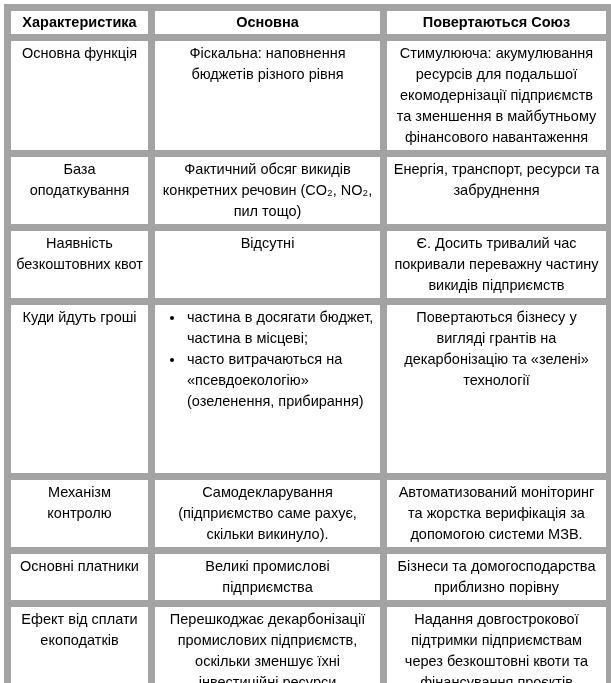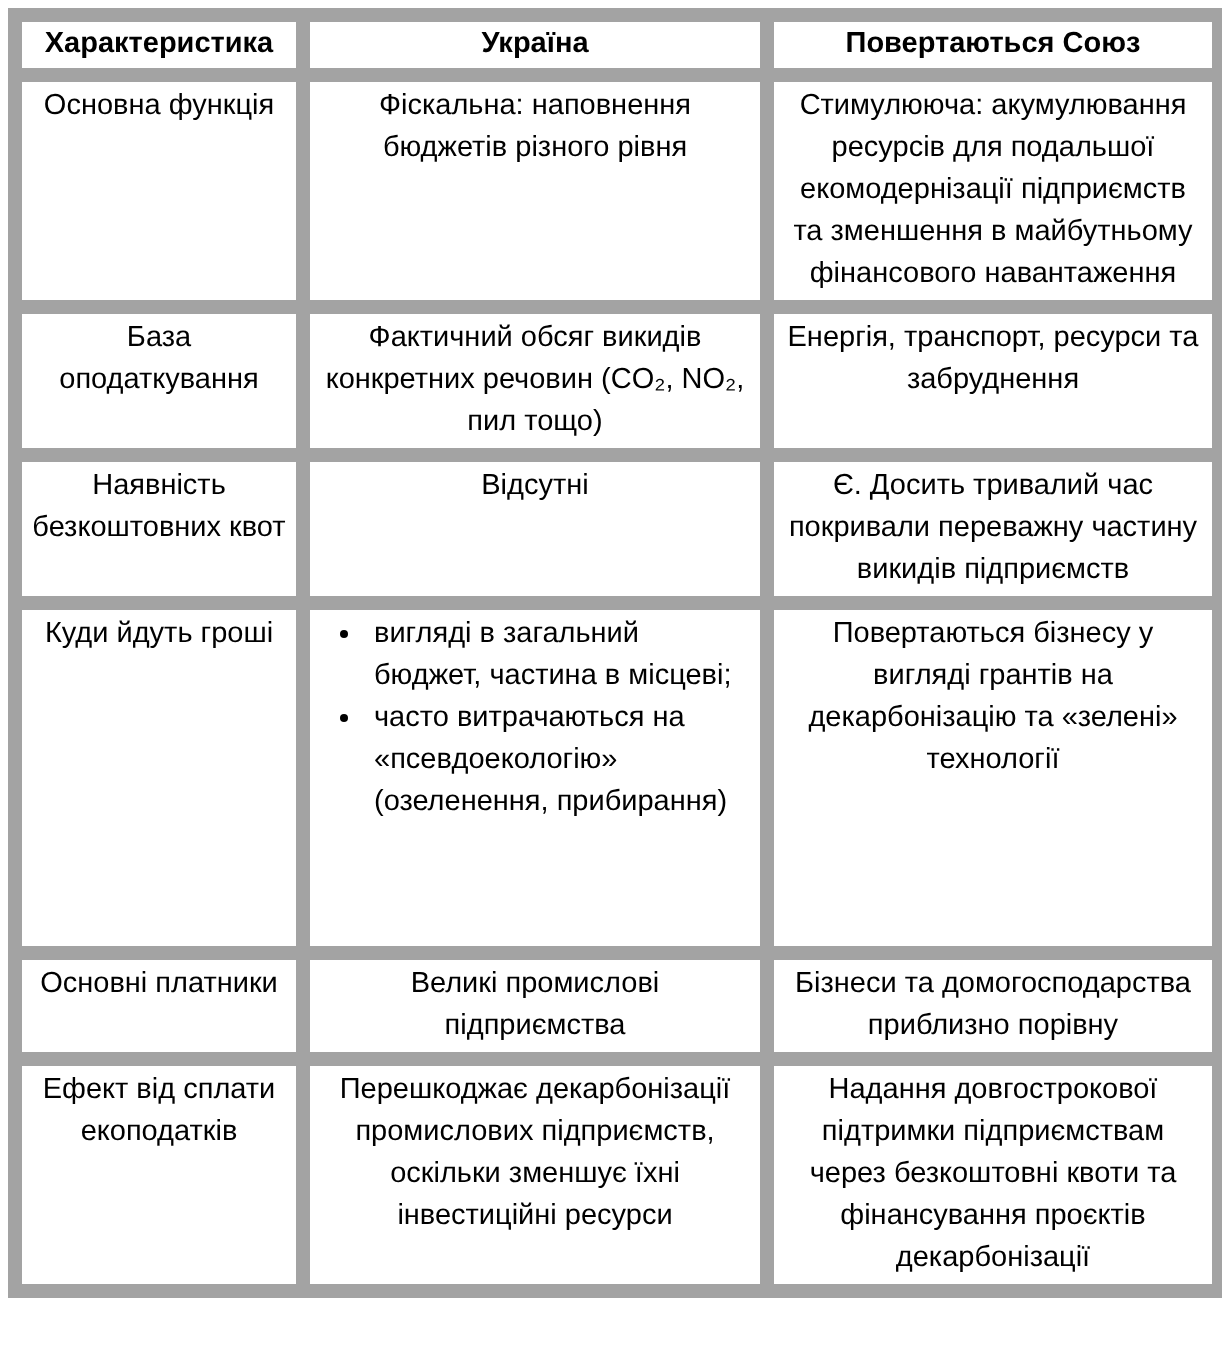--- a/index.html
+++ b/index.html
@@ -65,21 +65,21 @@
 <div class="page">
   <table class="cmp">
     <colgroup>
       <col class="c1">
       <col class="c2">
       <col class="c3">
     </colgroup>
     <thead>
       <tr class="hrow">
         <th>Характеристика</th>
-        <th>Україна</th>
+        <th>Основна</th>
         <th>Повертаються Союз</th>
       </tr>
     </thead>
     <tbody>
       <tr class="r1">
         <td>Основна функція</td>
         <td>Фіскальна: наповнення бюджетів різного рівня</td>
         <td>Стимулююча: акумулювання ресурсів для подальшої екомодернізації підприємств та зменшення в майбутньому фінансового навантаження</td>
       </tr>
       <tr class="r2">
@@ -89,25 +89,30 @@
       </tr>
       <tr class="r4">
         <td>Наявність безкоштовних квот</td>
         <td>Відсутні</td>
         <td>Є. Досить тривалий час покривали переважну частину викидів підприємств</td>
       </tr>
       <tr class="r5">
         <td>Куди йдуть гроші</td>
         <td class="bullets-cell">
           <ul class="bullet-list">
-            <li>вигляді в загальний бюджет, частина в місцеві;</li>
+            <li>частина в досягати бюджет, частина в місцеві;</li>
             <li>часто витрачаються на «псевдоекологію» (озеленення, прибирання)</li>
           </ul>
         </td>
         <td>Повертаються бізнесу у вигляді грантів на декарбонізацію та «зелені» технології</td>
+      </tr>
+      <tr class="r6">
+        <td>Механізм контролю</td>
+        <td>Самодекларування (підприємство саме рахує, скільки викинуло).</td>
+        <td>Автоматизований моніторинг та жорстка верифікація за допомогою системи МЗВ.</td>
       </tr>
       <tr class="r7">
         <td>Основні платники</td>
         <td>Великі промислові підприємства</td>
         <td>Бізнеси та домогосподарства приблизно порівну</td>
       </tr>
       <tr class="r8">
         <td>Ефект від сплати екоподатків</td>
         <td>Перешкоджає декарбонізації промислових підприємств, оскільки зменшує їхні інвестиційні ресурси</td>
         <td>Надання довгострокової підтримки підприємствам через безкоштовні квоти та фінансування проєктів декарбонізації</td>

